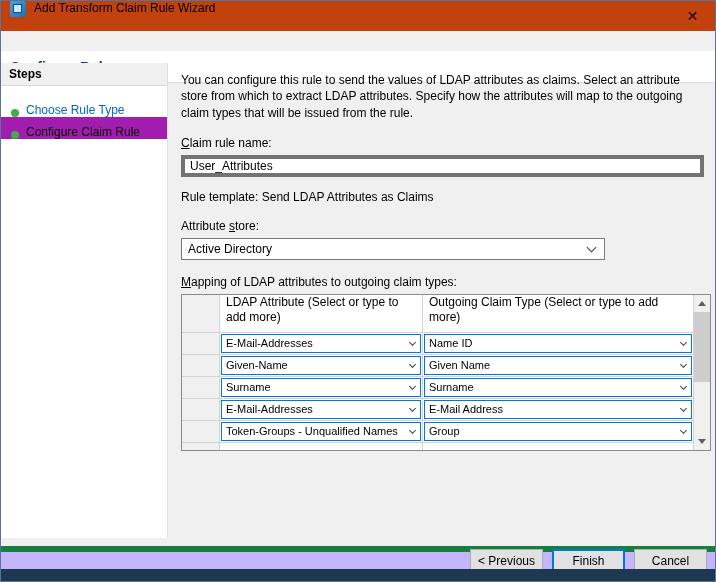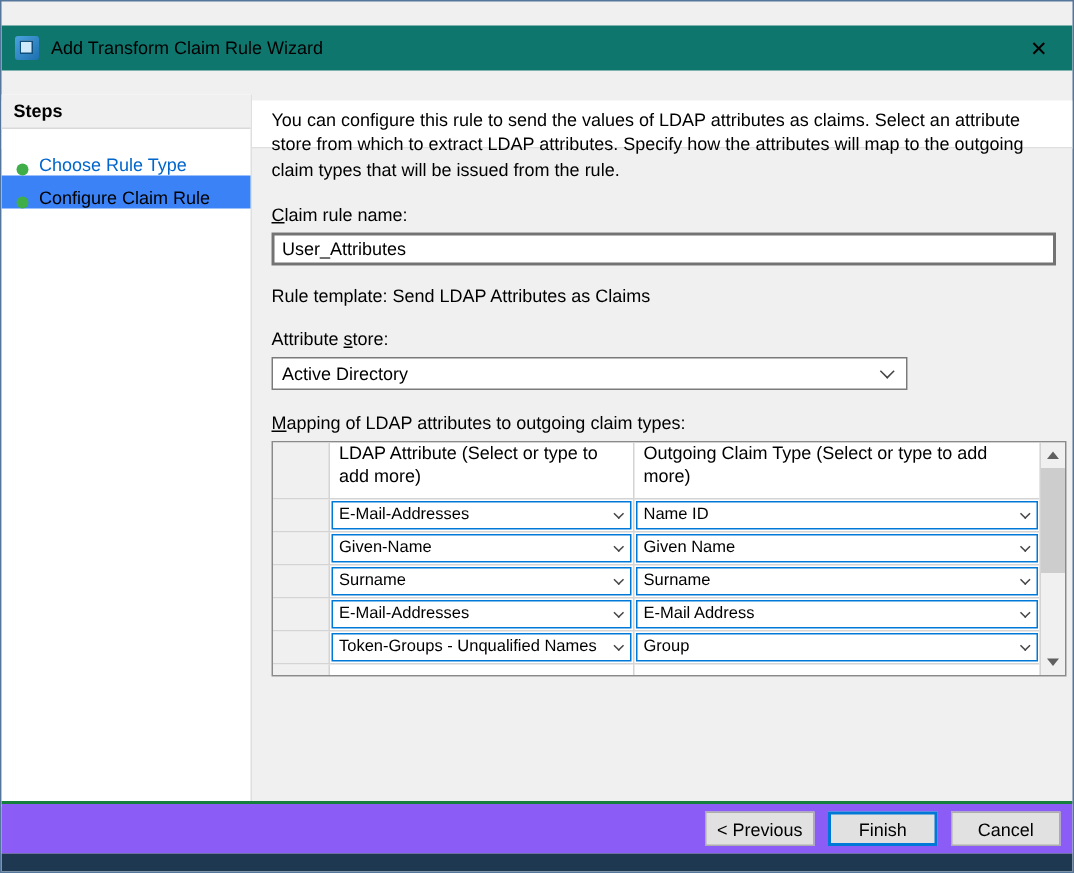--- a/index.html
+++ b/index.html
@@ -2,48 +2,48 @@
 <html style="--accent: #0078d7; --link: #0066cc; --bullet: #3fae49; --heading: #17365d; --strip: #1e3852;"><head>
 <meta charset="utf-8">
 <style>
   * { margin:0; padding:0; box-sizing:border-box; }
   html,body { background:#cfd6de; font-family:"Liberation Sans", sans-serif; }
   .window {
     position:relative; width:716px; height:582px; overflow:hidden;
     background:#f0f0f0; border:1px solid #54769b; color:#000; font-size:12px;
   }
   
-  .titlebar { height:30px; background:#0f766e; display:flex; align-items:center; padding-left:9px;margin-top:16px; }
+  .titlebar { height:30px; background:#c2410c; display:flex; padding-left:9px; }
   .app-icon { width:16px; height:16px; margin-right:8px; border-radius:2px;
     background:linear-gradient(135deg,#4aa3df 0%,#1d6fae 100%); position:relative; flex:0 0 auto; }
   .app-icon::after { content:""; position:absolute; left:3px; top:3px; width:7px; height:7px;
     background:#cfe8fa; border:1px solid #0f4f7e; }
   .titlebar .title { font-size:12px; }
   .close-btn { margin-left:auto; width:45px; height:30px; display:flex; align-items:center;
     justify-content:center; font-size:14px; cursor:default; }
   
   .heading-row { height:32px; background:#fff; border-bottom:1px solid #dfdfdf;
     display:flex; align-items:center; padding-left:9px;margin-top:20px; }
   .heading-row h1 { font-size:14px; font-weight:bold; color:var(--heading,#17365d); }
   
   .body { position:absolute; top:62px; left:0; right:0; bottom:43px; display:flex; }
   .steps-panel { width:167px; background:#fff; border-right:1px solid #dfdfdf; }
   .steps-header { height:23px; background:#f0f0f0; border-bottom:1px solid #d9d9d9;
     font-weight:bold; display:flex; align-items:center; padding-left:8px; }
   .step-item { height:22px; display:flex; align-items:flex-end; padding-left:10px; gap:7px; cursor:default; }
   .step-item.first { margin-top:9px; }
   .dot { width:8px; height:8px; border-radius:50%; background:var(--bullet,#3fae49); flex:0 0 auto; }
   .step-link .step-label { color:var(--link,#0066cc); }
-  .step-current { background:#3b82f6; }
+  .step-current { background:#a21caf; }
   .main { flex:1; padding:9px 13px 0 13px; overflow:hidden; }
   .desc { line-height:1.36; max-width:523px; }
   .field-label { margin-top:15px; }
   .ak { text-decoration:underline; }
   input.text { display:block; margin-top:5px; width:523px; height:22px; background:#fff;
-    border:2px solid #737373; padding:0 5px; font:12px "Liberation Sans", sans-serif; }
+    border:4px solid #737373; padding:0 5px; font:12px "Liberation Sans", sans-serif; }
   .rule-template { margin-top:13px; }
   .select { margin-top:5px; width:424px; height:22px; background:#fff; border:1px solid #7a7a7a;
     display:flex; align-items:center; padding:0 24px 0 6px; position:relative; cursor:default; }
   .chev { width:7px; height:7px; border-right:1px solid #444; border-bottom:1px solid #444;
     transform:rotate(45deg); margin-top:-3px; }
   .select .chev-wrap { position:absolute; right:4px; top:0; bottom:0; width:18px;
     display:flex; align-items:center; justify-content:center; }
   
   .grid { margin-top:5px; width:530px; height:157px; border:1px solid #8a8a8a; background:#fff;
     display:flex; overflow:hidden; }
@@ -68,22 +68,22 @@
   .vscroll { width:17px; flex:0 0 auto; background:#f0f0f0; border-left:1px solid #d4d4d4;
     display:flex; flex-direction:column; }
   .sb-btn { height:17px; display:flex; align-items:center; justify-content:center; }
   .tri-up { width:0; height:0; border-left:4px solid transparent; border-right:4px solid transparent;
     border-bottom:5px solid #606060; }
   .tri-down { width:0; height:0; border-left:4px solid transparent; border-right:4px solid transparent;
     border-top:5px solid #606060; }
   .sb-track { flex:1; position:relative; }
   .sb-thumb { position:absolute; left:0; right:0; top:0; height:58%; background:#cdcdcd; }
   
-  .footer { position:absolute; left:0; right:0; bottom:12px; height:35px; background:#8b5cf6;
-    border-top:2px solid #15803d; display:flex; align-items:center; justify-content:flex-end;
+  .footer { position:absolute; left:0; right:0; bottom:12px; height:23px; background:#c4b5fd;
+    border-top:6px solid #15803d; display:flex; align-items:center; justify-content:flex-end;
     gap:9px; padding-right:8px; }
   .btn { min-width:73px; height:23px; background:#e1e1e1; border:1px solid #adadad;
     font:12px "Liberation Sans", sans-serif; cursor:default; }
   .btn.default { border:2px solid var(--accent,#0078d7); }
   .bottom-strip { position:absolute; left:0; right:0; bottom:0; height:12px;
     background:var(--strip,#1e3852); }
 </style>
 </head>
 <body>
 

